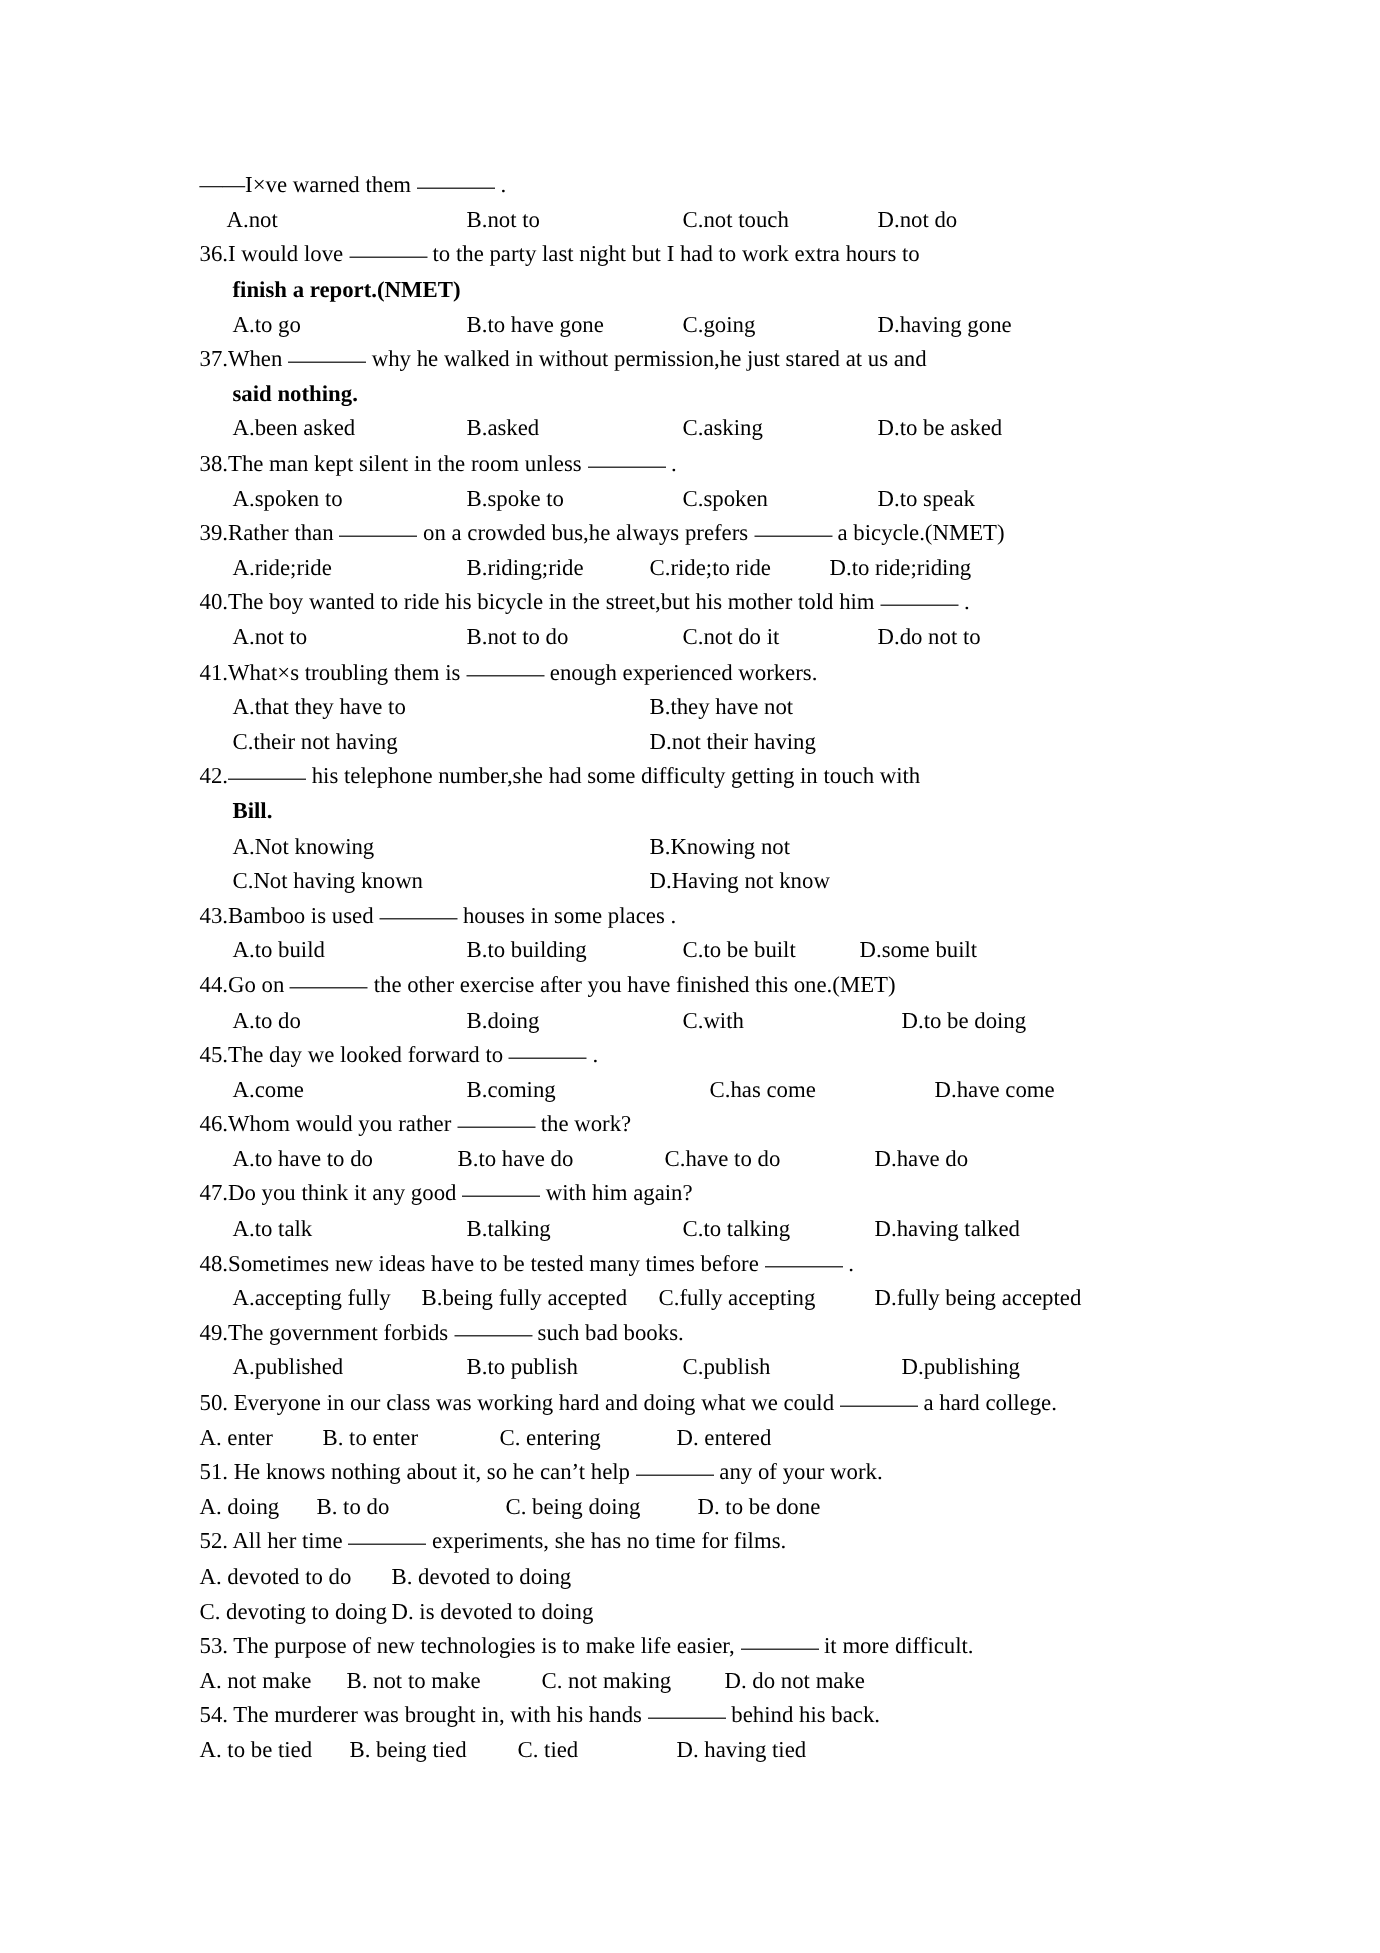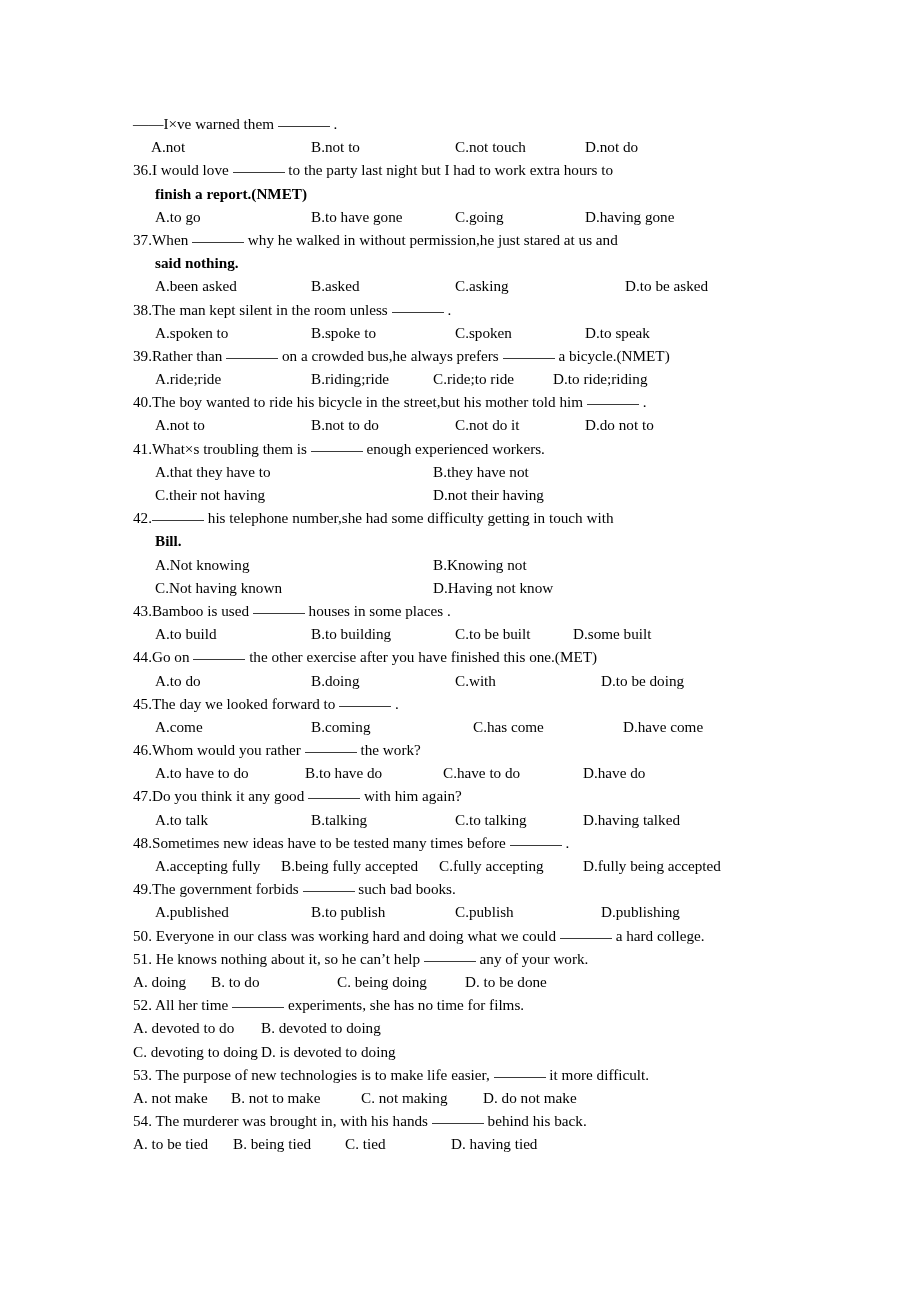--- a/index.html
+++ b/index.html
@@ -91,21 +91,21 @@
         <span class="opt" style="left: 178px;">B.to have gone</span>
         <span class="opt" style="left: 322px;">C.going</span>
         <span class="opt" style="left: 452px;">D.having gone</span>
       </div>
       <div class="line stem"><span>37.When </span><span class="blank b-md"></span><span> why he walked in without permission,he just stared at us and</span></div>
       <div class="line cont">said nothing.</div>
       <div class="opts">
         <span class="opt" style="left: 22px;">A.been asked</span>
         <span class="opt" style="left: 178px;">B.asked</span>
         <span class="opt" style="left: 322px;">C.asking</span>
-        <span class="opt" style="left: 452px; margin-left: 40px;">D.to be asked</span>
+        <span class="opt" style="left: 452px;">D.to be asked</span>
       </div>
       <div class="line stem"><span>38.The man kept silent in the room unless </span><span class="blank b-md"></span><span> .</span></div>
       <div class="opts">
         <span class="opt" style="left: 22px;">A.spoken to</span>
         <span class="opt" style="left: 178px;">B.spoke to</span>
         <span class="opt" style="left: 322px;">C.spoken</span>
         <span class="opt" style="left: 452px;">D.to speak</span>
       </div>
       <div class="line stem"><span>39.Rather than </span><span class="blank b-md"></span><span> on a crowded bus,he always prefers </span><span class="blank b-md"></span><span> a bicycle.(NMET)</span></div>
       <div class="opts">
@@ -183,20 +183,26 @@
         <span class="opt" style="left: 450px;">D.fully being accepted</span>
       </div>
       <div class="line stem"><span>49.The government forbids </span><span class="blank b-md"></span><span> such bad books.</span></div>
       <div class="opts">
         <span class="opt" style="left: 22px;">A.published</span>
         <span class="opt" style="left: 178px;">B.to publish</span>
         <span class="opt" style="left: 322px;">C.publish</span>
         <span class="opt" style="left: 468px;">D.publishing</span>
       </div>
       <div class="line stem"><span>50. Everyone in our class was working hard and doing what we could </span><span class="blank b-md"></span><span> a hard college.</span></div>
+      <div class="opts flush">
+        <span class="opt" style="left: 0px;">A. enter</span>
+        <span class="opt" style="left: 82px;">B. to enter</span>
+        <span class="opt" style="left: 200px;">C. entering</span>
+        <span class="opt" style="left: 318px;">D. entered</span>
+      </div>
       <div class="line stem"><span>51. He knows nothing about it, so he can’t help </span><span class="blank b-md"></span><span> any of your work.</span></div>
       <div class="opts flush">
         <span class="opt" style="left: 0px;">A. doing</span>
         <span class="opt" style="left: 78px;">B. to do</span>
         <span class="opt" style="left: 204px;">C. being doing</span>
         <span class="opt" style="left: 332px;">D. to be done</span>
       </div>
       <div class="line stem"><span>52. All her time </span><span class="blank b-md"></span><span> experiments, she has no time for films.</span></div>
       <div class="opts flush">
         <span class="opt" style="left: 0px;">A. devoted to do</span>

